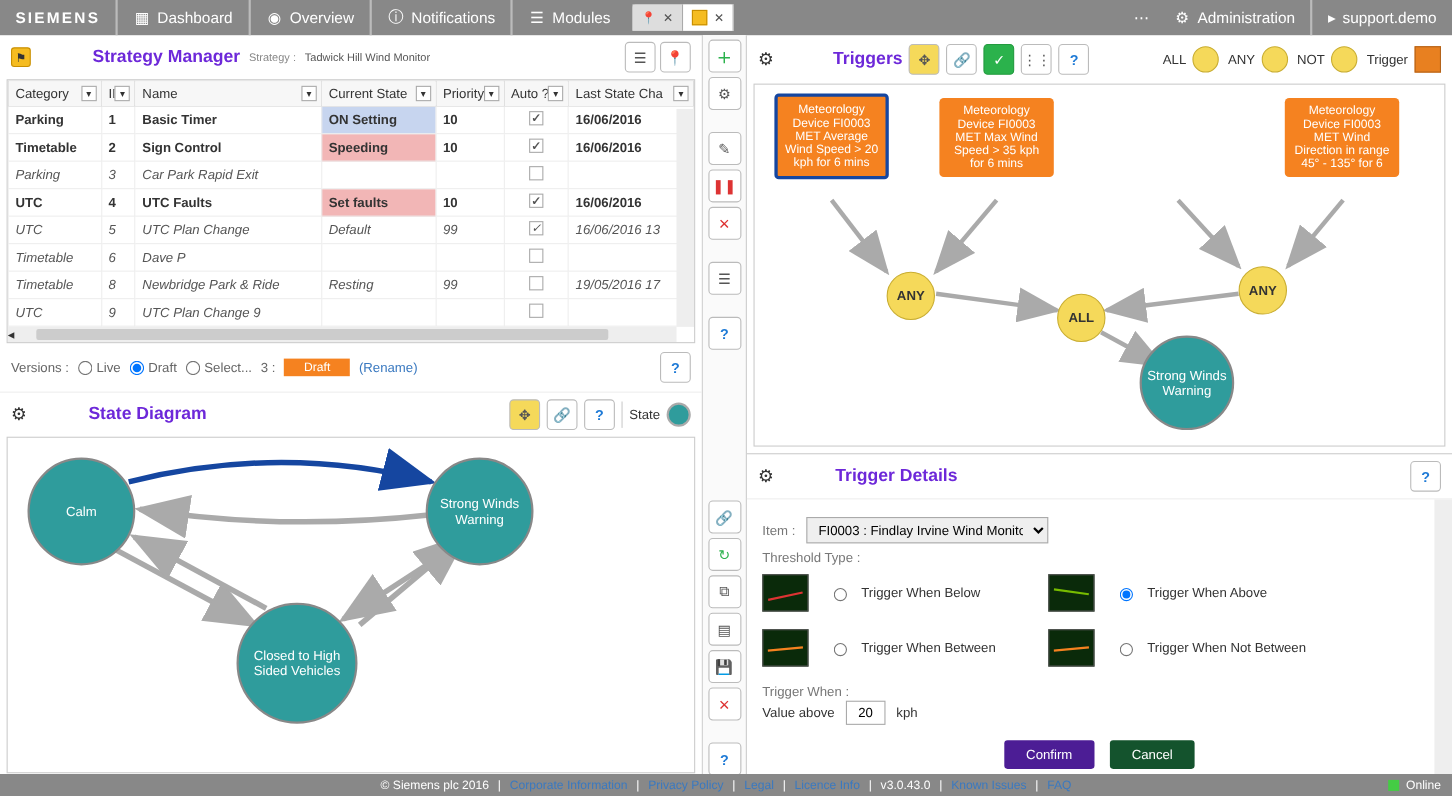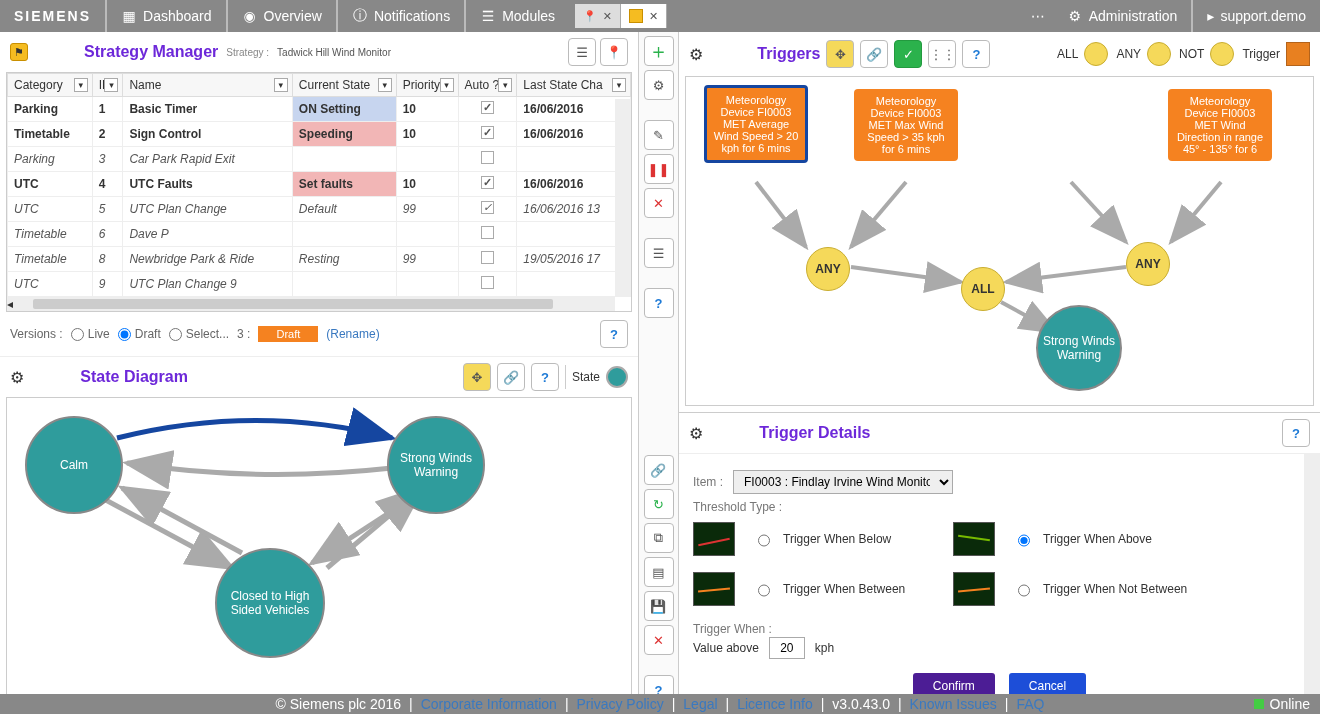--- a/index.html
+++ b/index.html
@@ -89,26 +89,26 @@
 .det-body { padding:10px 14px; position:relative;}
 .det-row { display:flex; align-items:center; gap:10px; margin:6px 0;}
 .det-label { color:#777; font-size:12px;}
 select, input[type=text] { border:1px solid #aaa; padding:3px 6px; font-size:12px;}
 .thumb-img { width:42px; height:34px; background:#0a2a0a; border:1px solid #555; display:inline-block; position:relative;}
 .thumb-img.red:after { content:""; position:absolute; left:4px; right:4px; top:18px; border-top:2px solid #d33; transform:rotate(-12deg);}
 .thumb-img.grn:after { content:""; position:absolute; left:4px; right:4px; top:14px; border-top:2px solid #7b0; transform:rotate(8deg);}
 .thumb-img.org:after { content:""; position:absolute; left:4px; right:4px; top:16px; border-top:2px solid #f58220; transform:rotate(-5deg);}
 .opt-grid { display:grid; grid-template-columns: 50px 20px 160px 50px 20px 200px; column-gap:10px; row-gap:16px; align-items:center; margin-top:8px;}
 .btnstd { background:#4c1d95; color:#fff; border:none; padding:6px 20px; border-radius:3px; cursor:pointer; font-size:12px;}
-.btnstd.light { background:#1d4ed8;}
+.btnstd.light { background:#14532d;}
 .det-actions { display:flex; gap:14px; justify-content:center; margin-top:14px;}
 .vscroll { position:absolute; right:0; top:0; bottom:0; width:16px; background:#eee;}
 
 
-.footer { position:fixed; bottom:10px; left:0; right:0; height:20px; background:#888; color:#fff; font-size:14px; display:flex; align-items:center; justify-content:center; gap:8px;}
+.footer { position:fixed; bottom:0; left:0; right:0; height:20px; background:#888; color:#fff; font-size:11px; display:flex; align-items:center; justify-content:center; gap:8px;}
 .footer .r { position:absolute; right:10px; display:flex; align-items:center; gap:6px;padding-left:15px;}
 .online-dot { width:10px; height:10px; background:#4c4;}
 
 svg.arrow { position:absolute; pointer-events:none; }
 </style>
 </head>
 <body>
 
 <div class="topnav">
   <div class="brand">SIEMENS</div>

